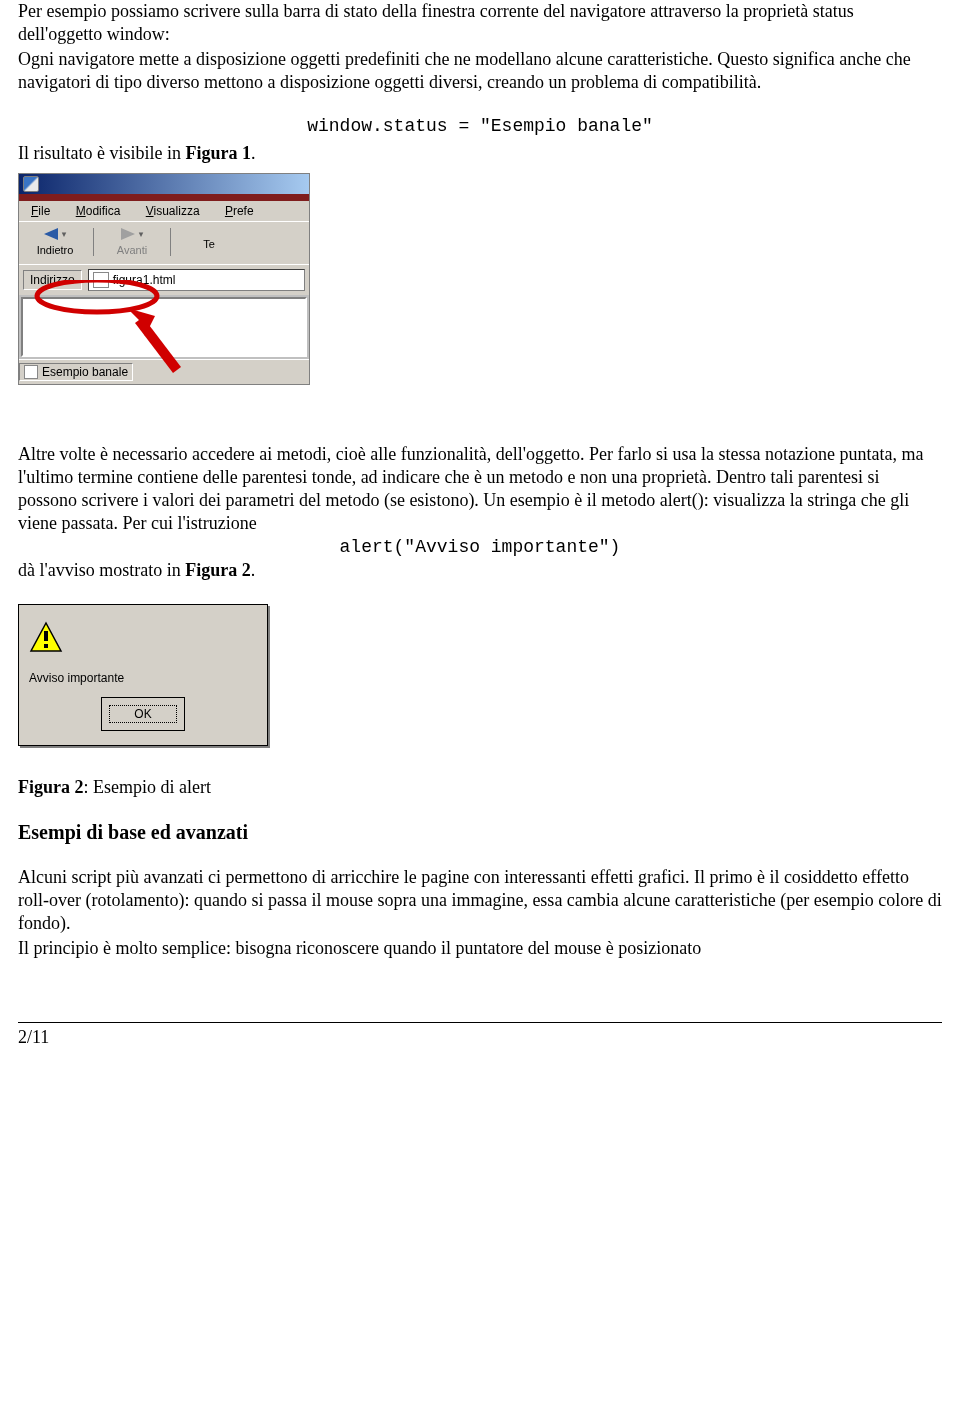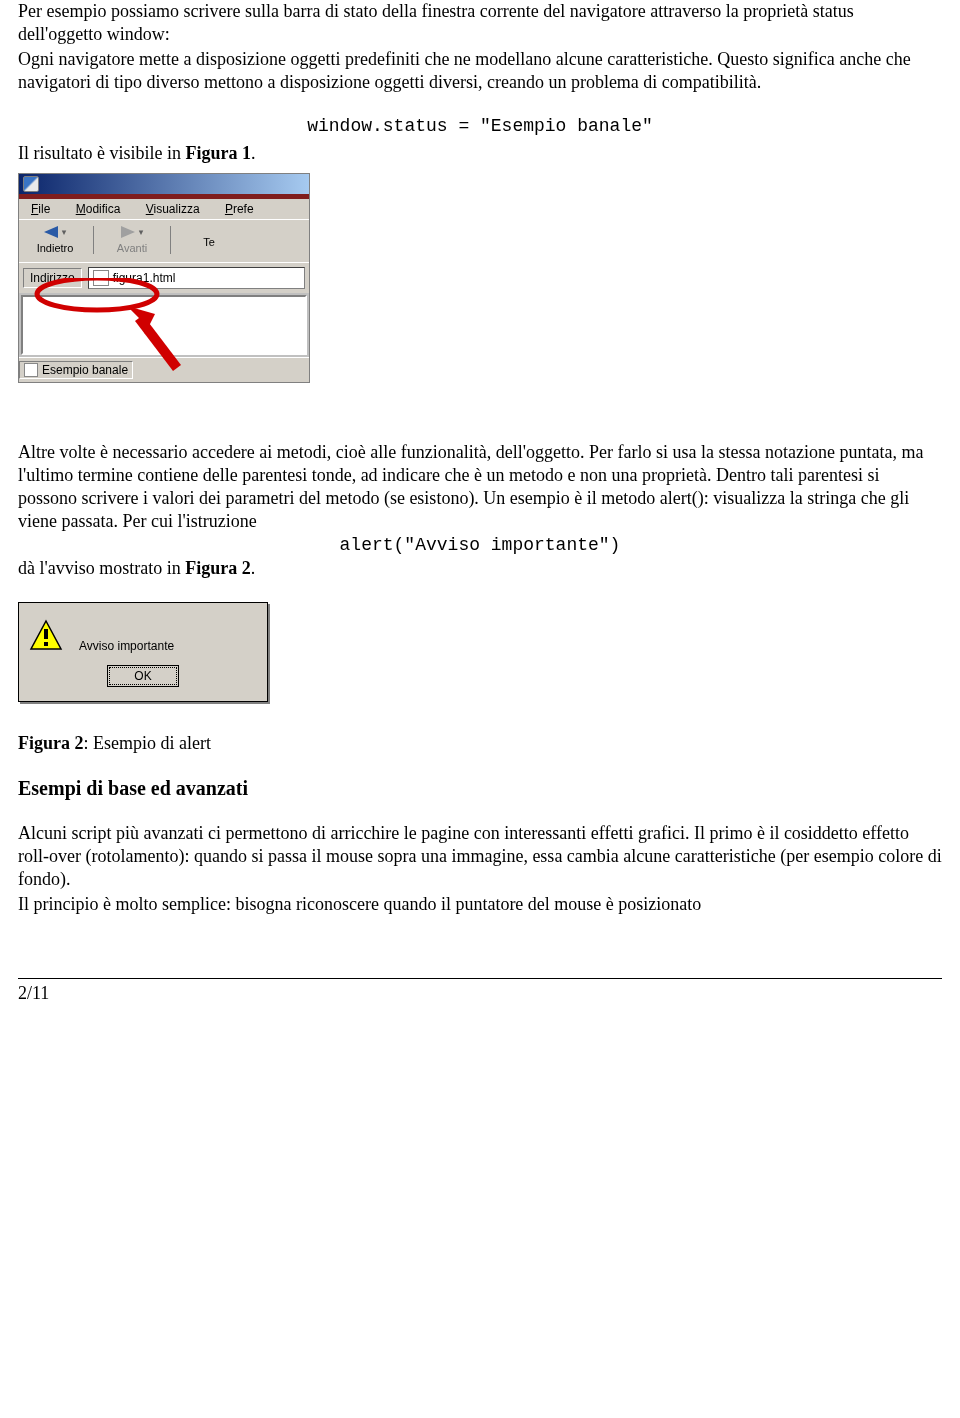--- a/index.html
+++ b/index.html
@@ -71,21 +71,21 @@
   .fig1 .ie-icon {
     width: 14px; height: 14px;
     background: #fff;
     border: 1px solid #7e7e7e;
     margin-right: 4px;
     background: linear-gradient(135deg,#3a74c4 45%,#eaeaea 55%);
     border-radius: 2px;
   }
   .fig1 .menubar {
     background:#d4d0c8;
-    border-top:5px solid #7f1d1d;
+    border-top:7px solid #7f1d1d;
     padding: 3px 2px;
   }
   .fig1 .menubar span {
     margin: 0 12px 0 10px;
   }
   .fig1 .menubar u { text-decoration: underline; }
   .fig1 .toolbar {
     background:#d4d0c8;
     border-top:1px solid #fff;
     padding: 6px 4px 8px 4px;
@@ -209,29 +209,30 @@
     border-bottom-color:#404040;
     color:#000;
     font-weight:bold;
     font-size:10px;
     text-align:center;
     line-height:12px;
   }
   .fig2 .body2 {
     padding:16px 10px 12px 10px;
     display:flex;
-    align-items:flex-end;
+    align-items:flex-start;
     gap:16px;
+    flex-direction:column;
   }
   .warn-icon svg { display:block; }
   .fig2 .btnrow { text-align:center; padding-bottom:14px;}
   .ok-btn {
     display:inline-block;
     border:1px solid #000;
-    padding:1px;
+    padding:7px;
     text-align:center;
   }
   .ok-btn-inner {
     border:1px dotted #000;
     background:#d4d0c8;
     padding:1px 24px;
     font-size:12px;
   }
   .spacer { height: 18px; }
 </style>

